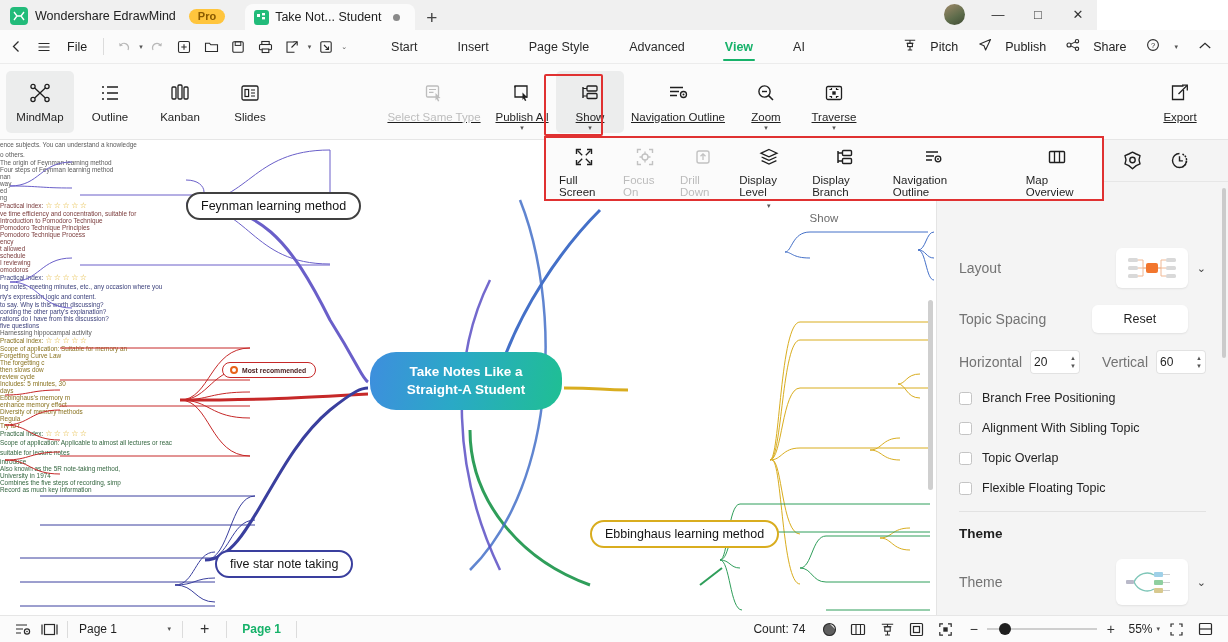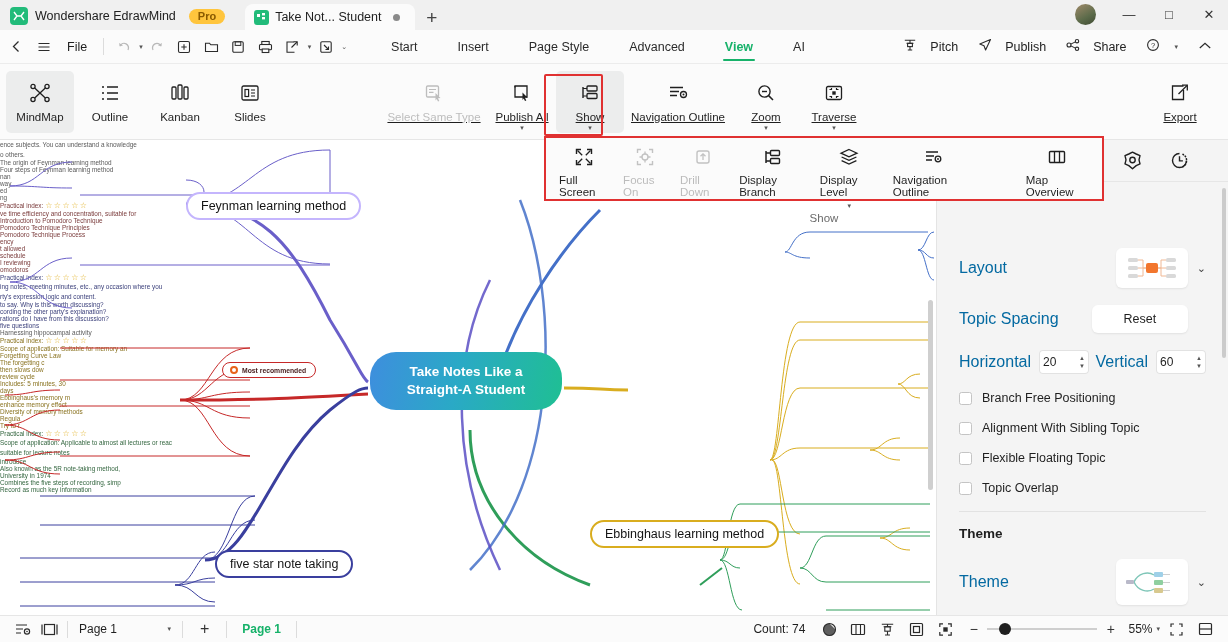--- a/index.html
+++ b/index.html
@@ -7,21 +7,21 @@
     width: 1228px; height: 642px;
     font-family: "Liberation Sans", sans-serif;
     overflow: hidden;
     background: #ffffff;
     color: #1f1f1f;
   }
   #app { position: relative; width: 1228px; height: 642px; }
 
   
   .titlebar {
-    position: absolute; top: 0; left: 0; width: 1228px; height: 30px;
+    position: absolute; top: 0; left: 0; width: 1097px; height: 30px;
     background: #f0f0f0; display: flex; align-items: flex-end;
   }
   .brand { display: flex; align-items: center; gap: 7px; padding: 0 10px 5px 10px; }
   .brand-logo {
     width: 18px; height: 18px; border-radius: 4px;
     background: #22bb7a; color: #fff; font-size: 11px;
     display: flex; align-items: center; justify-content: center; font-weight: bold;
   }
   .brand-name { font-size: 12.5px; color: #202020; }
   .pro-badge {
@@ -165,21 +165,21 @@
     background: #f4f4f4; border-left: 1px solid #e4e4e4;
   }
   .rp-tabbar {
     height: 42px; display: flex; align-items: center; justify-content: flex-end;
     gap: 26px; padding-right: 38px; border-bottom: 1px solid #e6e6e6;
     background: #f4f4f4;
   }
   .rp-tabicon { color: #1f1f1f; display: flex; align-items: center; }
   .rp-body { padding: 14px 22px 0 22px; position: relative; }
   .rp-row { display: flex; align-items: center; margin-bottom: 17px; }
-  .rp-label { font-size: 16px; color: #0369a1; }
+  .rp-label { font-size: 14px; color: #737373; }
   .rp-spacer { flex: 1; }
   .layout-box {
     width: 72px; height: 40px; background: #fff; border-radius: 6px;
     display: flex; align-items: center; justify-content: center;
     box-shadow: 0 1px 2px rgba(0,0,0,.08);
   }
   .chev { font-size: 11px; color: #444; margin-left: 9px; }
   .reset-btn {
     width: 96px; height: 28px; background: #fff; border-radius: 6px;
     display: flex; align-items: center; justify-content: center;
@@ -629,21 +629,21 @@
 
     <div class="sub wrap" style="left:0px; top:2px; width:182px;">
       <span>ence subjects. You can understand a knowledge</span><br><span>o others.</span>
     </div>
     <div class="sub" style="left:36px; top:48px;">The origin of Feynman learning method</div>
     <div class="sub" style="left:52px; top:118px;">Four steps of Feynman learning method</div>
     <div class="sub" style="left:0px; top:15px;">nan</div>
     <div class="sub" style="left:0px; top:42px;">way</div>
     <div class="sub" style="left:0px; top:112px;">ed</div>
     <div class="sub" style="left:0px; top:162px;">ng</div>
-    <div class="node" style="left:186px; top:52px; border:2px solid #c4b5fd;">Feynman learning method</div>
+    <div class="node" style="left:186px; top:52px; border:2px solid #404040;">Feynman learning method</div>
 
     <div class="sub rose" style="left:50px; top:201px;">
       <span>Practical index:</span>
       <span class="stars">☆☆☆☆☆</span>
     </div>
     <div class="sub rose" style="left:0px; top:233px;">ve time efficiency and concentration, suitable for</div>
     <div class="sub rose" style="left:38px; top:259px;">Introduction to Pomodoro Technique</div>
     <div class="sub rose" style="left:52px; top:283px;">Pomodoro Technique Principles</div>
     <div class="sub rose" style="left:52px; top:309px;">Pomodoro Technique Process</div>
     <div class="sub rose" style="left:0px; top:245px;">ency</div>
@@ -742,38 +742,38 @@
           <svg width="20" height="20" viewBox="0 0 20 20">
               <rect x="4" y="4" width="12" height="12" rx="2" stroke="#c2c2c2" stroke-width="1.4" fill="none"></rect>
               <path d="M10 13V7M7.5 9.3 L10 6.8 L12.5 9.3" stroke="#c2c2c2" stroke-width="1.3" fill="none"></path>
             </svg>
         </span>
         <span>Drill Down</span>
       </div>
       <div class="sitem">
         <span class="ico">
           <svg width="20" height="20" viewBox="0 0 20 20">
+              <path d="M10 2.5 L18 6.2 L10 9.9 L2 6.2 Z" stroke="#1f1f1f" stroke-width="1.3" fill="none"></path>
+              <path d="M2.6 10 L10 13.4 L17.4 10" stroke="#1f1f1f" stroke-width="1.3" fill="none"></path>
+              <path d="M2.6 13.6 L10 17 L17.4 13.6" stroke="#1f1f1f" stroke-width="1.3" fill="none"></path>
+            </svg>
+        </span>
+        <span>Display Level</span>
+        <span class="subcaret">▾</span>
+      </div>
+      <div class="sitem">
+        <span class="ico">
+          <svg width="20" height="20" viewBox="0 0 20 20">
               <path d="M3 4v12" stroke="#1f1f1f" stroke-width="1.5"></path>
               <rect x="7.5" y="3.5" width="9" height="5" rx="1" stroke="#1f1f1f" stroke-width="1.4" fill="none"></rect>
               <rect x="7.5" y="11.5" width="9" height="5" rx="1" stroke="#1f1f1f" stroke-width="1.4" fill="none"></rect>
               <path d="M3 6h4.5M3 14h4.5" stroke="#1f1f1f" stroke-width="1.3"></path>
             </svg>
         </span>
         <span>Display Branch</span>
-      </div>
-      <div class="sitem">
-        <span class="ico">
-          <svg width="20" height="20" viewBox="0 0 20 20">
-              <path d="M10 2.5 L18 6.2 L10 9.9 L2 6.2 Z" stroke="#1f1f1f" stroke-width="1.3" fill="none"></path>
-              <path d="M2.6 10 L10 13.4 L17.4 10" stroke="#1f1f1f" stroke-width="1.3" fill="none"></path>
-              <path d="M2.6 13.6 L10 17 L17.4 13.6" stroke="#1f1f1f" stroke-width="1.3" fill="none"></path>
-            </svg>
-        </span>
-        <span>Display Level</span>
-        <span class="subcaret">▾</span>
       </div>
       <div class="sitem">
         <span class="ico">
           <svg width="20" height="20" viewBox="0 0 20 20">
               <path d="M3 5h12M3 9h8M3 13h6" stroke="#1f1f1f" stroke-width="1.3"></path>
               <circle cx="15" cy="12" r="2.8" stroke="#1f1f1f" stroke-width="1.3" fill="none"></circle>
               <circle cx="15" cy="12" r="0.9" fill="#1f1f1f"></circle>
             </svg>
         </span>
         <span>Navigation Outline</span>
@@ -857,25 +857,25 @@
       <div class="cb-row">
         <span class="cbox"></span>
         <span class="cb-label">Branch Free Positioning</span>
       </div>
       <div class="cb-row">
         <span class="cbox"></span>
         <span class="cb-label">Alignment With Sibling Topic</span>
       </div>
       <div class="cb-row">
         <span class="cbox"></span>
-        <span class="cb-label">Flexible Floating Topic</span>
+        <span class="cb-label">Topic Overlap</span>
       </div>
       <div class="cb-row">
         <span class="cbox"></span>
-        <span class="cb-label">Topic Overlap</span>
+        <span class="cb-label">Flexible Floating Topic</span>
       </div>
 
       <div class="rp-divider"></div>
       <div class="rp-heading">Theme</div>
 
       <div class="rp-row">
         <span class="rp-label">Theme</span>
         <span class="rp-spacer"></span>
         <div class="theme-box">
           <svg width="56" height="30" viewBox="0 0 56 30">

